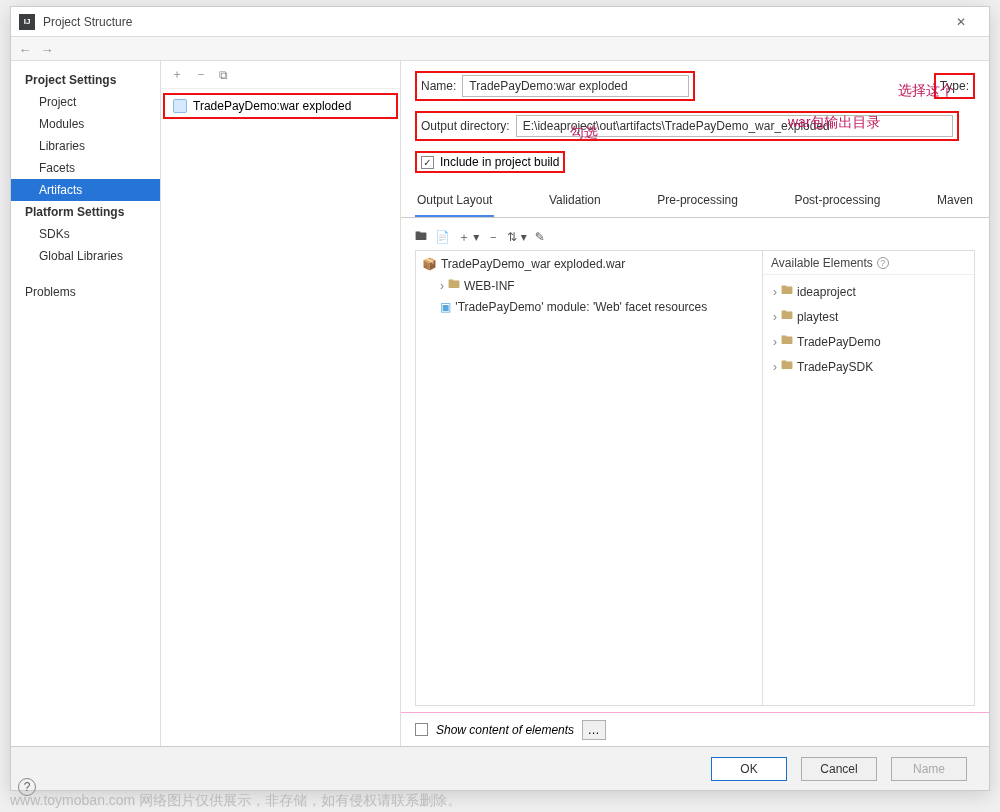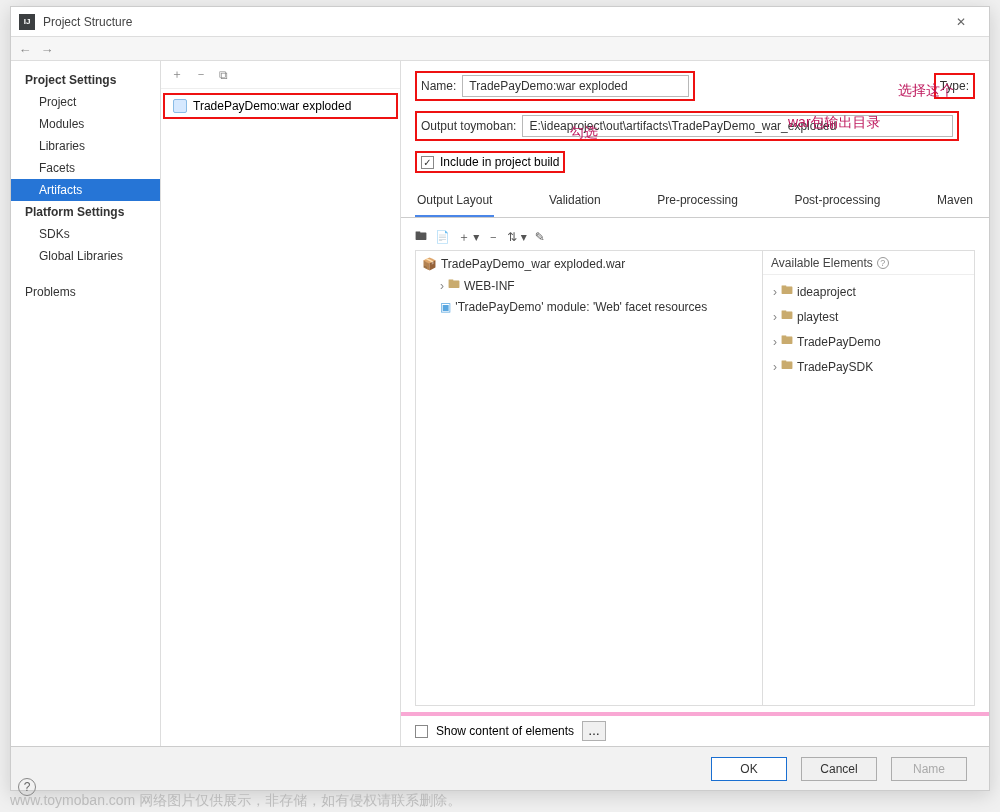--- a/index.html
+++ b/index.html
@@ -40,21 +40,21 @@
 .outpanel{flex:1;display:flex;flex-direction:column;padding:6px 14px;}
 .outtools{display:flex;align-items:center;gap:8px;height:26px;color:#555;}
 .outgrid{flex:1;display:flex;border:1px solid #ddd;min-height:0;}
 .treeL{flex:1;padding:4px 2px;overflow:auto;}
 .treeR{width:212px;border-left:1px solid #ddd;display:flex;flex-direction:column;}
 .treeR .hdr{height:24px;border-bottom:1px solid #eee;display:flex;align-items:center;padding:0 8px;color:#444;gap:4px;}
 .treeitem{display:flex;align-items:center;gap:4px;padding:2px 4px;color:#333;white-space:nowrap;}
 .indent1{padding-left:22px;}
 .folder{color:#c9ab6e;}
 .help-icon{width:12px;height:12px;border:1px solid #999;border-radius:50%;display:inline-flex;align-items:center;justify-content:center;font-size:9px;color:#999;}
-.bottombar{height:34px;border-top:4px solid #f9a8d4;display:flex;align-items:center;padding:0 14px;gap:8px;}
+.bottombar{height:34px;border-top:1px solid #f9a8d4;display:flex;align-items:center;padding:0 14px;gap:8px;font-style:italic;}
 .ellipsis-btn{border:1px solid #b0b0b0;background:#f0f0f0;width:24px;height:20px;display:inline-flex;align-items:center;justify-content:center;}
 .footer{height:44px;border-top:1px solid #ccc;display:flex;align-items:center;justify-content:flex-end;padding:12px 22px;gap:14px;}
 .btn{min-width:76px;height:24px;border:1px solid #adadad;background:#f0f0f0;display:inline-flex;align-items:center;justify-content:center;color:#333;}
 .btn.primary{border:1px solid #1a6fd1;background:#fff;}
 .btn.disabled{color:#aaa;}
 .help-q{position:absolute;left:18px;bottom:16px;width:18px;height:18px;border:1px solid #888;border-radius:50%;display:flex;align-items:center;justify-content:center;color:#666;}
 .annot{position:absolute;color:#be185d;font-size:14px;font-family:"Microsoft YaHei",sans-serif;pointer-events:none;}
 .watermark{position:absolute;left:10px;bottom:2px;color:#bbb;font-size:14px;}
 </style>
 </head>
@@ -106,21 +106,21 @@
           <div class="redbox" style="display:flex;align-items:center;gap:6px;padding:2px 4px;width:280px;">
             <span class="lbl">Name:</span>
             <input class="input" value="TradePayDemo:war exploded" style="">
           </div>
           <div style="flex:1;"></div>
           <div class="combo redbox" style="padding:4px 4px;">
             <span class="lbl">Type:</span>
           </div>
         </div>
         <div class="row redbox" style="padding:2px 4px;width:544px;">
-          <span class="lbl">Output toymoban:</span>
+          <span class="lbl">Output directory:</span>
           <input class="input" value="E:\ideaproject\out\artifacts\TradePayDemo_war_exploded" style="">
         </div>
         <div class="row">
           <div class="redbox" style="display:flex;align-items:center;gap:6px;padding:2px 4px;">
             <span class="checkbox">✓</span>
             <span>Include in project build</span>
           </div>
         </div>
       </div>
 

